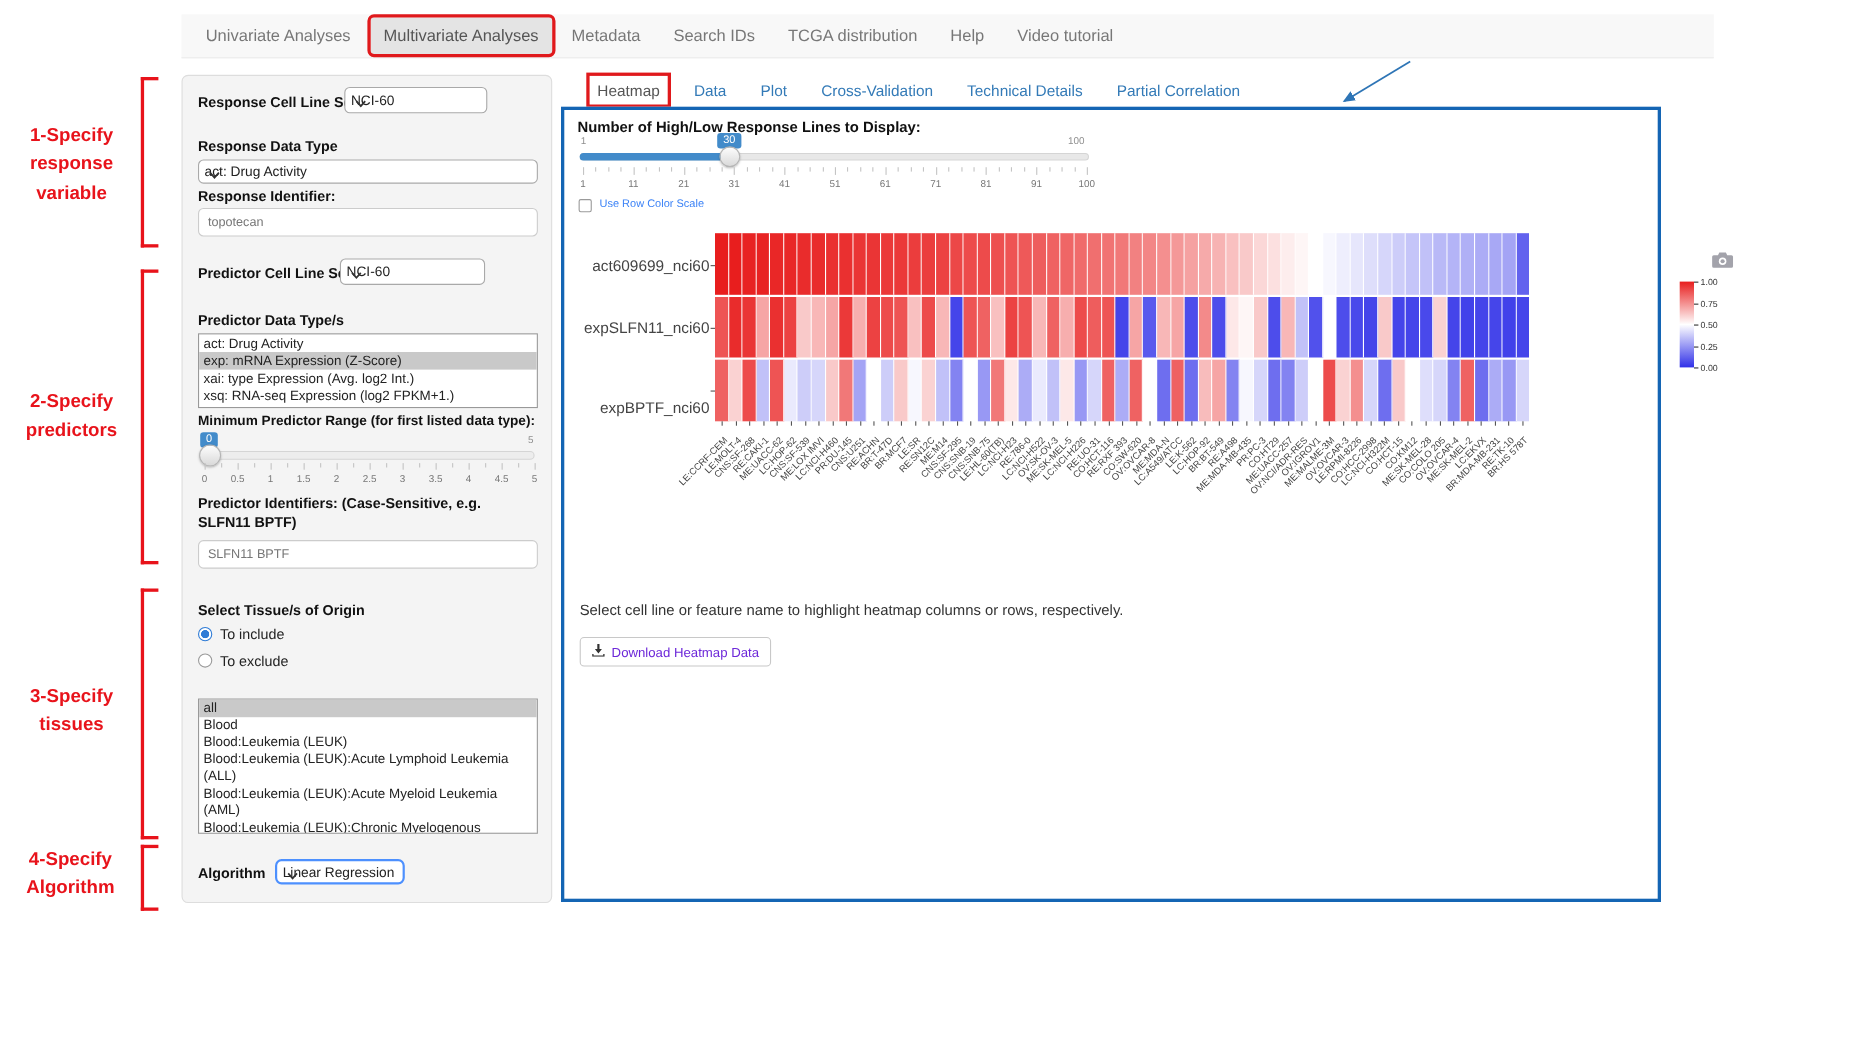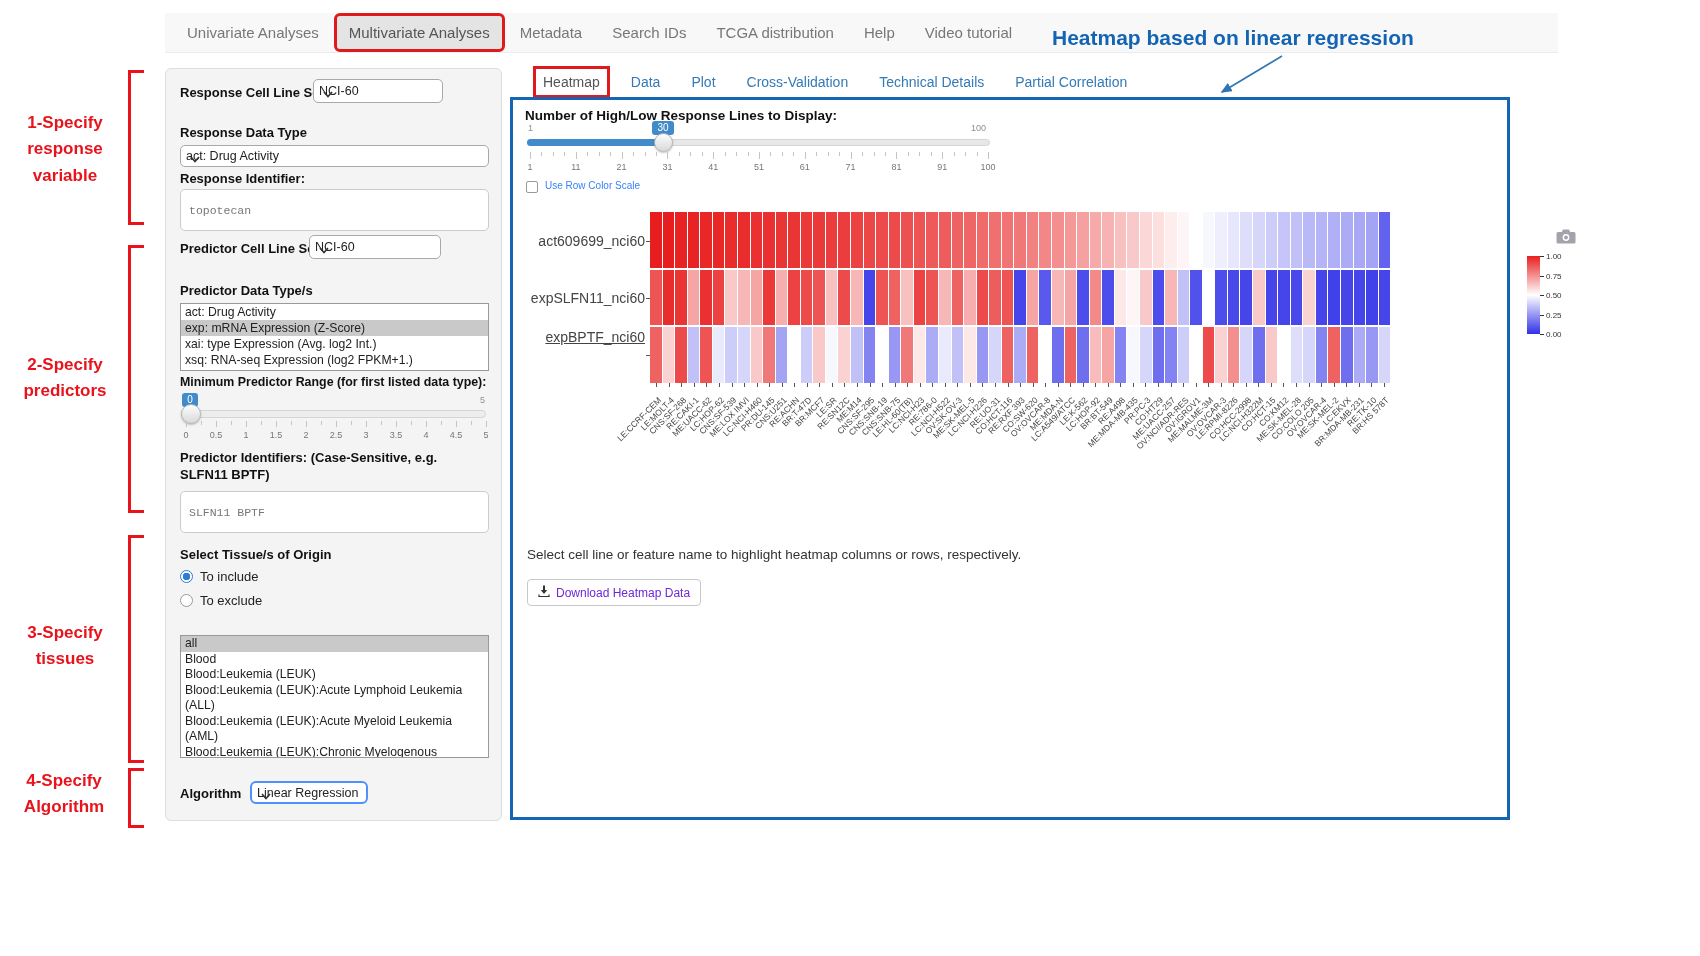--- a/index.html
+++ b/index.html
@@ -18,21 +18,21 @@
   .blue-note{position:absolute;left:1052px;top:26px;font-size:21px;font-weight:bold;color:#1464b4;white-space:nowrap}
   .arrow-svg{position:absolute;left:1150px;top:50px;pointer-events:none}
 
   
   .form-panel{position:absolute;left:165px;top:68px;width:337px;height:753px;background:#f4f4f4;border:1px solid #ddd;border-radius:6px}
   .form-panel *{position:absolute}
   .blabel{font-weight:bold;font-size:13px;color:#111;white-space:nowrap}
   .blabel.wrap{white-space:normal;line-height:17px}
   .sel{display:flex;position:absolute;align-items:center;justify-content:space-between;background:#fff;border:1px solid #a9a9a9;border-radius:5px;font-size:12.5px;color:#222;padding:0 5px;cursor:pointer}
   .sel .chev{position:static;flex:0 0 auto;margin-left:4px;display:flex}
-  .tinput{background:#fff;border:1px solid #ccc;border-radius:5px;font-size:11.5px;color:#777;padding:0 8px;font-family:Liberation Mono, monospace;width:309px;height:42px}
+  .tinput{background:#fff;border:1px solid #ccc;border-radius:5px;font-size:11.5px;color:#777;padding:0 8px;font-family:Liberation Sans, sans-serif;width:309px;height:26px}
   .listbox{background:#fff;border:1px solid #999;overflow:hidden;font-size:12.2px;color:#222}
   .listbox .opt{position:static;display:block;padding:0 4px;line-height:16px;white-space:nowrap;cursor:pointer}
   .listbox.wrapopts .opt{white-space:normal;line-height:15.5px}
   .listbox .opt.selected{background:#c9c9c9}
   .radio-row{display:flex;align-items:center;gap:7px;font-size:13px;color:#222;cursor:pointer}
   .radio-row *{position:static}
   .radio{width:13px;height:13px;border:1px solid #9a9a9a;border-radius:50%;background:#fff;flex:0 0 auto}
   .radio.on{border-color:#2e7bd6;background:radial-gradient(circle,#2e7bd6 0 3.5px,#fff 4px)}
   .track{background:#ededed;border:1px solid #d5d5d5;border-radius:4px}
   .handle{width:20px;height:20px;border-radius:50%;background:linear-gradient(#fdfdfd,#d9d9d9);border:1px solid #b5b5b5;box-shadow:0 1px 2px rgba(0,0,0,.25);cursor:pointer}
@@ -80,21 +80,20 @@
   <div class="nav">
       <div class="nav-item">Univariate Analyses</div>
       <div class="nav-item active">Multivariate Analyses</div>
       <div class="nav-item">Metadata</div>
       <div class="nav-item">Search IDs</div>
       <div class="nav-item">TCGA distribution</div>
       <div class="nav-item">Help</div>
       <div class="nav-item">Video tutorial</div>
     </div>
 
-  <div class="blue-note">Heatmap based on linear regression</div>
   <svg class="arrow-svg" width="160" height="60">
     <defs>
         <marker id="ah" markerWidth="8" markerHeight="8" refX="6" refY="3" orient="auto">
           <path d="M0,0 L7,3 L0,6 Z" fill="#2e75b6"></path>
         </marker>
       </defs>
     <line x1="132" y1="6" x2="72" y2="42" stroke="#2e75b6" stroke-width="1.6" marker-end="url(#ah)"></line>
   </svg>
   <div class="step-label" style="left:10px;top:110px;width:110px">1-Specify response variable</div>
   <div class="step-label" style="left:6px;top:352px;width:118px">2-Specify predictors</div>
@@ -477,21 +476,21 @@
           <div class="hm-cell" style="background: rgb(172, 172, 246);"></div>
           <div class="hm-cell" style="background: rgb(152, 152, 244);"></div>
           <div class="hm-cell" style="background: rgb(214, 214, 250);"></div>
         </div>
       </div>
     <div style="left:0;top:0;width:0;height:0">
         <div class="row-label" style="top: 140.5px;">act609699_nci60</div>
         <div class="row-tick" style="top: 140.5px;"></div>
         <div class="row-label" style="top: 197.5px;">expSLFN11_nci60</div>
         <div class="row-tick" style="top: 197.5px;"></div>
-        <div class="row-label" style="top: 237px; text-decoration: underline;">expBPTF_nci60</div>
+        <div class="row-label" style="top: 270px;">expBPTF_nci60</div>
         <div class="row-tick" style="top: 254.5px;"></div>
       </div>
     <div class="col-labels">
         <div class="col-label" style="right: 733.7px;">LE:CCRF-CEM</div>
         <div class="col-label" style="right: 721.2px;">LE:MOLT-4</div>
         <div class="col-label" style="right: 708.6px;">CNS:SF-268</div>
         <div class="col-label" style="right: 696.1px;">RE:CAKI-1</div>
         <div class="col-label" style="right: 683.6px;">ME:UACC-62</div>
         <div class="col-label" style="right: 671px;">LC:HOP-62</div>
         <div class="col-label" style="right: 658.5px;">CNS:SF-539</div>

